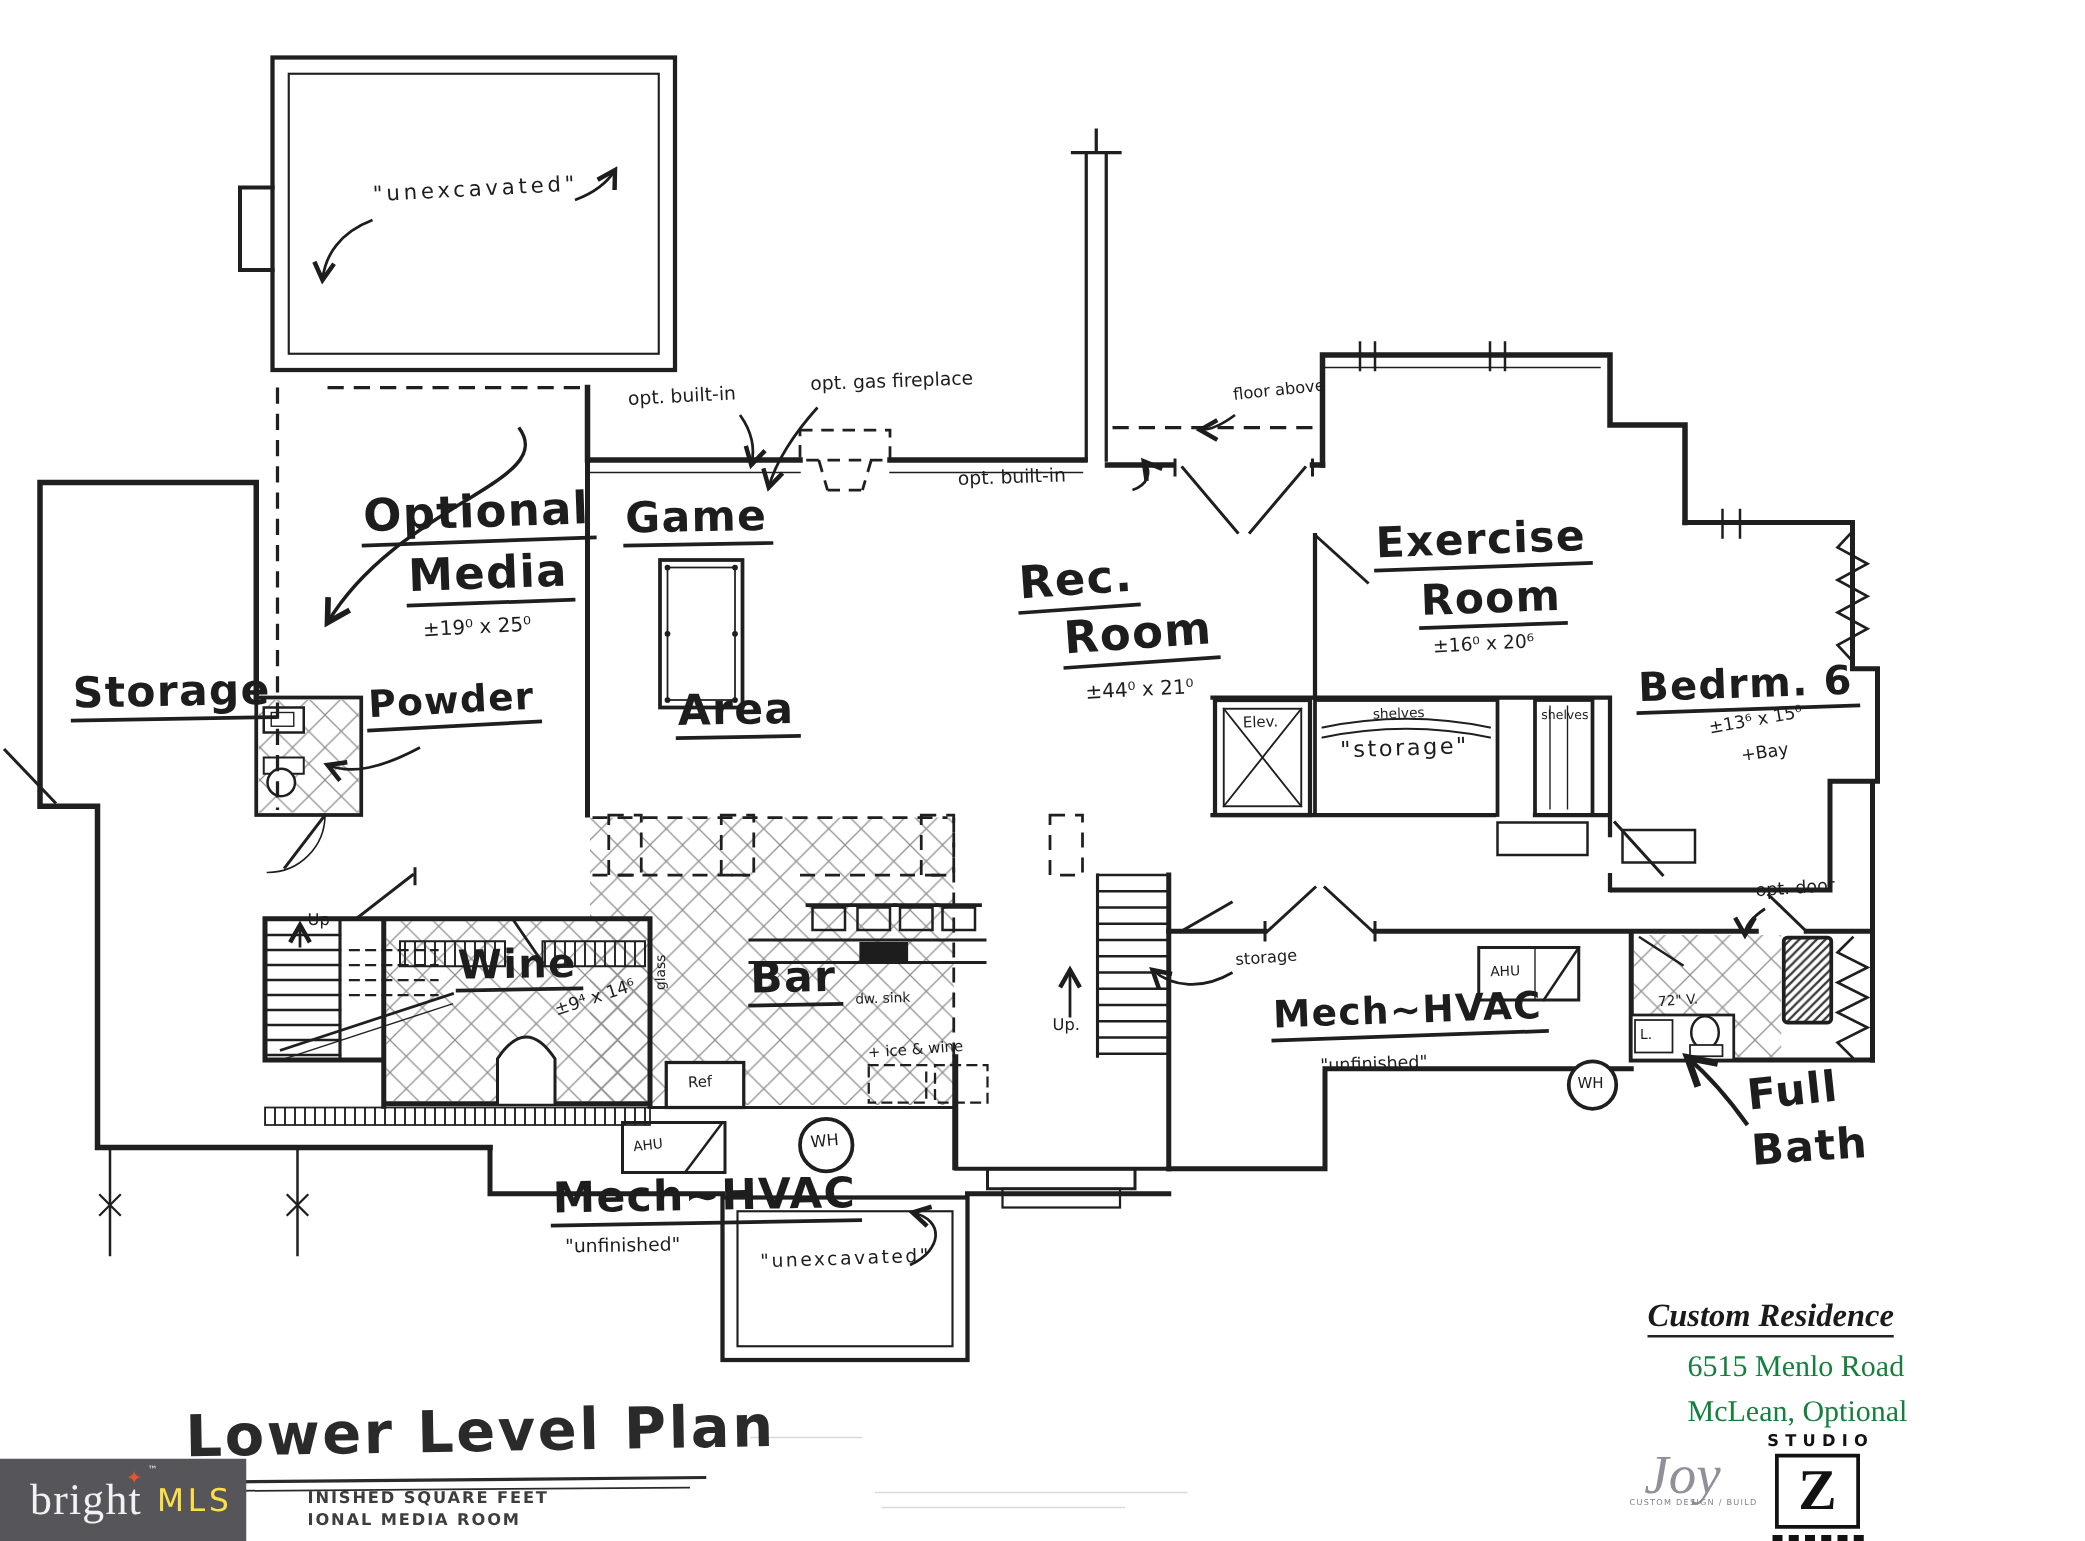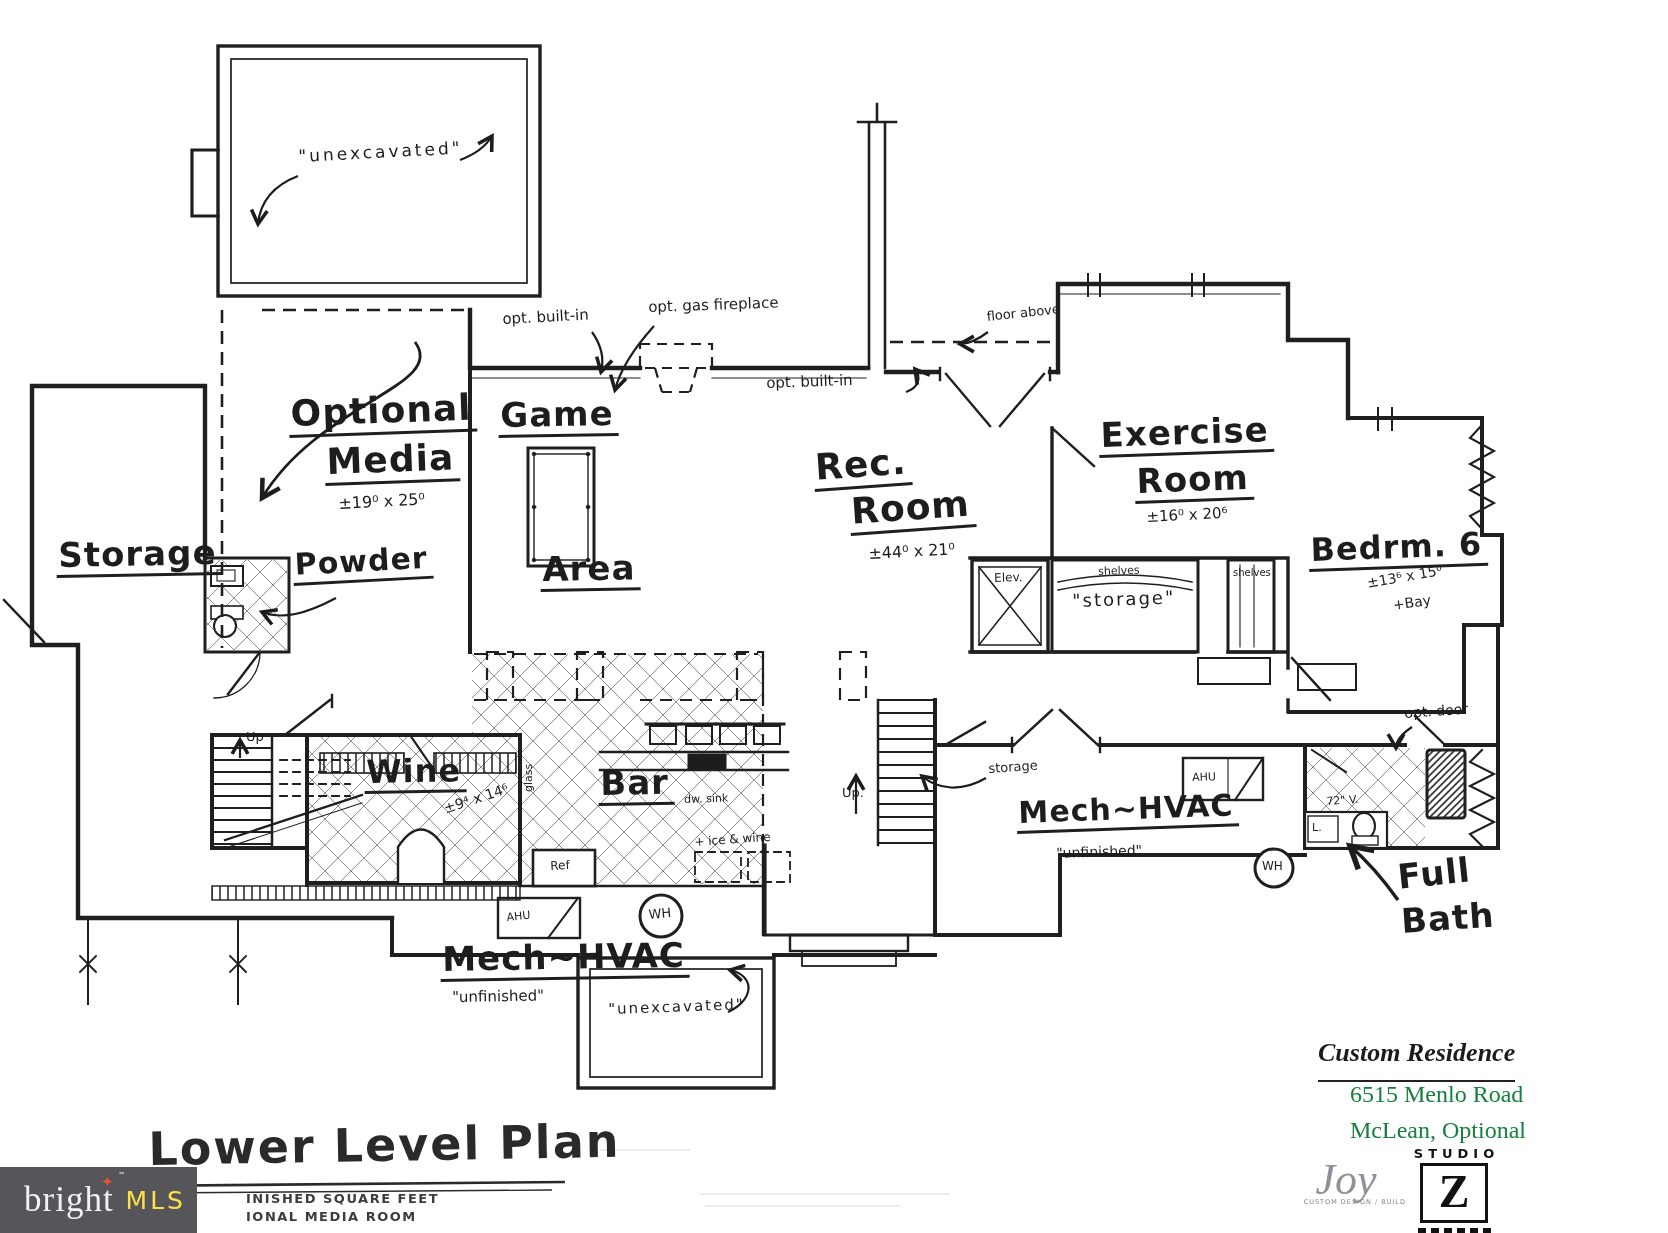--- a/index.html
+++ b/index.html
@@ -7,21 +7,21 @@
           font-family:"DejaVu Sans",sans-serif;}
   svg.plan{position:absolute;left:0;top:0;}
   .lbl{position:absolute;color:#1d1d1d;white-space:nowrap;line-height:1;transform-origin:left top;}
   .room{font-weight:700;letter-spacing:1px;}
   .u{border-bottom:3px solid #1f1f1f;padding:0 5px 3px 2px;}
   .ann{font-weight:500;}
   .serif{font-family:"Liberation Serif",serif;}
   
   .plan-title{font-size:46px;font-weight:700;letter-spacing:2px;color:#2a2a2a;}
   .plan-sub{font-size:13px;letter-spacing:1.5px;color:#3d3d3d;font-weight:700;margin-left:48px;}
-  .tb-project{font-size:26px;font-style:italic;font-weight:700;border-bottom:2px solid #222;padding-bottom:14px;color:#1b1b1b;}
+  .tb-project{font-size:26px;font-style:italic;font-weight:700;border-bottom:2px solid #222;padding-bottom:2px;color:#1b1b1b;}
   .tb-addr{font-size:24px;color:#15803d;margin-left:32px;}
   
   .bright{position:absolute;left:0;top:1167px;width:197px;height:66px;background:#56565a;
           display:flex;align-items:center;padding-left:24px;box-sizing:border-box;}
   .b-word{font-family:"Liberation Serif",serif;font-weight:400;font-size:35px;color:#f2f2f2;letter-spacing:1px;}
   .b-star{position:absolute;left:101px;top:6px;color:#e2552e;font-size:15px;}
   .b-tm{position:absolute;left:118px;top:4px;color:#e9e9e9;font-size:8px;}
   .b-mls{font-size:25px;color:#fde047;letter-spacing:3px;margin-left:12px;font-weight:400;}
   
   .joy{position:absolute;left:1286px;top:1158px;width:120px;text-align:center;color:#90909a;}
@@ -285,21 +285,21 @@
 <div class="lbl ann" style="left:502px;top:312px;font-size:15px;transform:rotate(-3deg)">opt. built-in</div>
 <div class="lbl ann" style="left:648px;top:300px;font-size:15px;transform:rotate(-2deg)">opt. gas fireplace</div>
 <div class="lbl ann" style="left:766px;top:376px;font-size:15px;transform:rotate(-2deg)">opt. built-in</div>
 <div class="lbl ann" style="left:986px;top:310px;font-size:13px;transform:rotate(-6deg)">floor above</div>
 <div class="lbl ann" style="left:994px;top:572px;font-size:12px;transform:rotate(-2deg)">Elev.</div>
 <div class="lbl ann" style="left:1072px;top:592px;font-size:18px;letter-spacing:2px;transform:rotate(-2deg)">"storage"</div>
 <div class="lbl ann" style="left:1098px;top:566px;font-size:11px;transform:rotate(-2deg)">shelves</div>
 <div class="lbl ann" style="left:1233px;top:568px;font-size:10px">shelves</div>
 <div class="lbl ann" style="left:988px;top:762px;font-size:13px;transform:rotate(-4deg)">storage</div>
 <div class="lbl ann" style="left:246px;top:730px;font-size:13px">Up</div>
-<div class="lbl ann" style="left:842px;top:786px;font-size:13px">Up.</div>
+<div class="lbl ann" style="left:842px;top:814px;font-size:13px">Up.</div>
 <div class="lbl ann" style="left:506px;top:912px;font-size:11px;transform:rotate(-6deg)">AHU</div>
 <div class="lbl ann" style="left:1192px;top:772px;font-size:11px;transform:rotate(-2deg)">AHU</div>
 <div class="lbl ann" style="left:550px;top:860px;font-size:12px;transform:rotate(-3deg)">Ref</div>
 <div class="lbl ann" style="left:684px;top:794px;font-size:11px;transform:rotate(-2deg)">dw. sink</div>
 <div class="lbl ann" style="left:694px;top:836px;font-size:12px;transform:rotate(-4deg)">+ ice &amp; wine</div>
 <div class="lbl ann" style="left:534px;top:792px;font-size:11px;writing-mode:vertical-rl;transform:rotate(180deg)">glass</div>
 <div class="lbl ann" style="left:648px;top:908px;font-size:13px;transform:rotate(-5deg)">WH</div>
 <div class="lbl ann" style="left:1262px;top:860px;font-size:12px">WH</div>
 <div class="lbl ann" style="left:1326px;top:796px;font-size:11px;transform:rotate(-4deg)">72" V.</div>
 <div class="lbl ann" style="left:1312px;top:822px;font-size:11px">L.</div>

